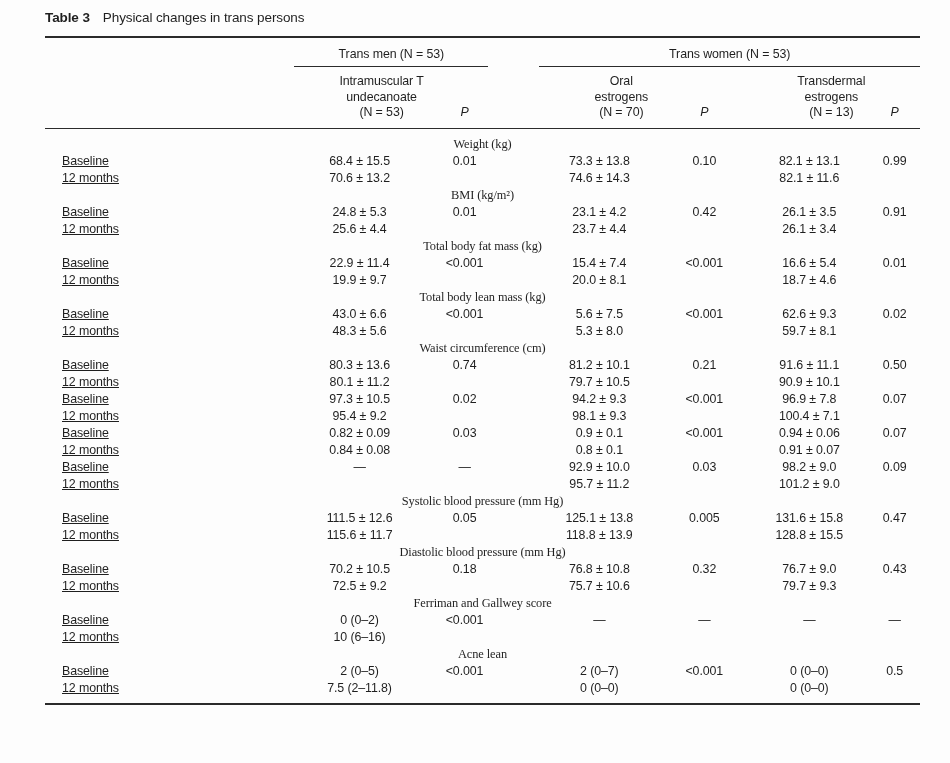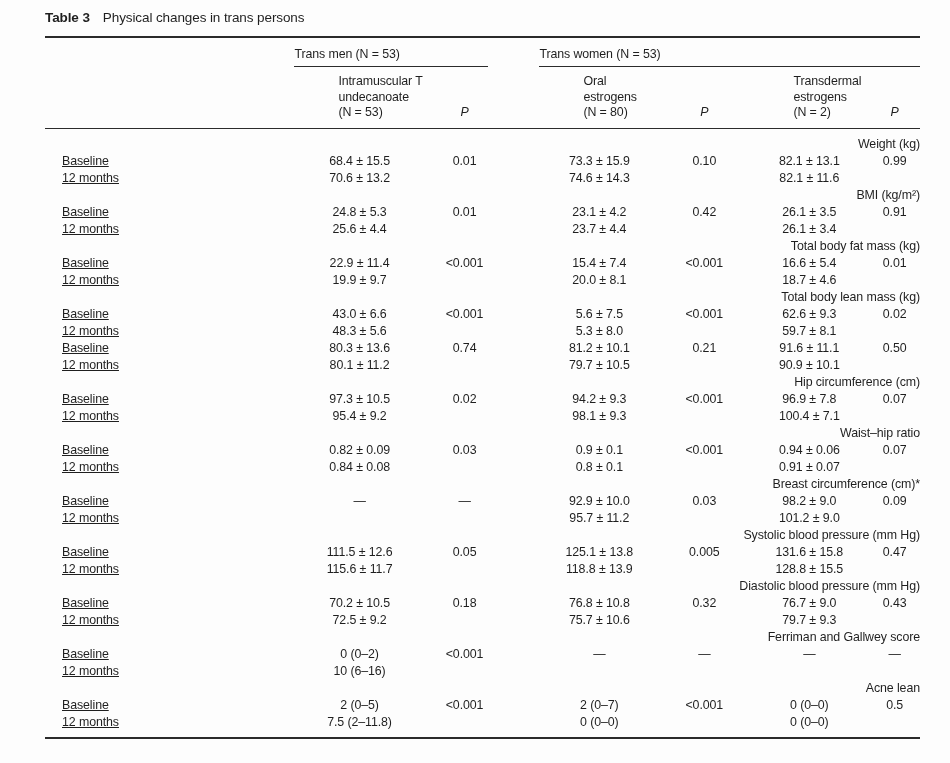--- a/index.html
+++ b/index.html
@@ -18,34 +18,34 @@
     font-size:12.4px;
   }
   .c-label{width:28.5%}
   .c-val1{width:14.9%}
   .c-p1{width:9.1%}
   .c-gap{width:4.0%}
   .c-val2{width:13.7%}
   .c-p2{width:10.3%}
   .c-val3{width:13.7%}
   .c-p3{width:5.8%}
-  thead th{font-weight:400;text-align:left;vertical-align:bottom;padding:0;}
+  thead th{font-weight:400;text-align:center;vertical-align:bottom;padding:0;}
   th.group{padding-top:9px;}
   .group-inner{border-bottom:1.3px solid #2b2b2b;padding-bottom:4px;line-height:15px;}
   .gi-men{margin-right:16px;}
   tr.subhead th, tr.subhead td{
     border-bottom:1.6px solid #2b2b2b;
     padding-top:7px;padding-bottom:7px;
   }
   .colhead span{display:block;line-height:15.5px;margin-left:44px;}
   .phead{font-style:italic;text-align:center;line-height:15.5px;}
   tbody td{padding:0;line-height:17px;vertical-align:bottom;}
   tbody tr:first-child td{padding-top:7px;}
   tbody tr:last-child td{padding-bottom:6px;}
-  td.sec-name{text-align:right;}
+  td.sec-name{text-align:center;font-family:Liberation Serif, serif;}
   td.sub-label{padding-left:17px;text-decoration:underline;}
   td.val{text-align:center;}
   td.pval{text-align:center;}
 </style>
 </head>
 <body>
 
 <div class="page">
 
   <div class="caption">
@@ -79,41 +79,41 @@
         <th class="colhead">
           <span>Intramuscular T</span>
           <span>undecanoate</span>
           <span>(N = 53)</span>
         </th>
         <th class="phead">P</th>
         <td></td>
         <th class="colhead">
           <span>Oral</span>
           <span>estrogens</span>
-          <span>(N = 80)</span>
+          <span>(N = 70)</span>
         </th>
         <th class="phead">P</th>
         <th class="colhead">
           <span>Transdermal</span>
           <span>estrogens</span>
-          <span>(N = 2)</span>
+          <span>(N = 13)</span>
         </th>
         <th class="phead">P</th>
       </tr>
     </thead>
     <tbody>
         <tr>
           <td colspan="8" class="sec-name">Weight (kg)</td>
         </tr>
         <tr>
           <td class="sub-label">Baseline</td>
           <td class="val">68.4 ± 15.5</td>
           <td class="pval">0.01</td>
           <td class="gap"></td>
-          <td class="val">73.3 ± 15.9</td>
+          <td class="val">73.3 ± 13.8</td>
           <td class="pval">0.10</td>
           <td class="val">82.1 ± 13.1</td>
           <td class="pval">0.99</td>
         </tr>
         <tr>
           <td class="sub-label">12 months</td>
           <td class="val">70.6 ± 13.2</td>
           <td class="pval"></td>
           <td class="gap"></td>
           <td class="val">74.6 ± 14.3</td>
@@ -184,87 +184,81 @@
           <td class="sub-label">12 months</td>
           <td class="val">48.3 ± 5.6</td>
           <td class="pval"></td>
           <td class="gap"></td>
           <td class="val">5.3 ± 8.0</td>
           <td class="pval"></td>
           <td class="val">59.7 ± 8.1</td>
           <td class="pval"></td>
         </tr>
         <tr>
+          <td colspan="8" class="sec-name">Waist circumference (cm)</td>
+        </tr>
+        <tr>
           <td class="sub-label">Baseline</td>
           <td class="val">80.3 ± 13.6</td>
           <td class="pval">0.74</td>
           <td class="gap"></td>
           <td class="val">81.2 ± 10.1</td>
           <td class="pval">0.21</td>
           <td class="val">91.6 ± 11.1</td>
           <td class="pval">0.50</td>
         </tr>
         <tr>
           <td class="sub-label">12 months</td>
           <td class="val">80.1 ± 11.2</td>
           <td class="pval"></td>
           <td class="gap"></td>
           <td class="val">79.7 ± 10.5</td>
           <td class="pval"></td>
           <td class="val">90.9 ± 10.1</td>
           <td class="pval"></td>
         </tr>
         <tr>
-          <td colspan="8" class="sec-name">Hip circumference (cm)</td>
-        </tr>
-        <tr>
           <td class="sub-label">Baseline</td>
           <td class="val">97.3 ± 10.5</td>
           <td class="pval">0.02</td>
           <td class="gap"></td>
           <td class="val">94.2 ± 9.3</td>
           <td class="pval">&lt;0.001</td>
           <td class="val">96.9 ± 7.8</td>
           <td class="pval">0.07</td>
         </tr>
         <tr>
           <td class="sub-label">12 months</td>
           <td class="val">95.4 ± 9.2</td>
           <td class="pval"></td>
           <td class="gap"></td>
           <td class="val">98.1 ± 9.3</td>
           <td class="pval"></td>
           <td class="val">100.4 ± 7.1</td>
           <td class="pval"></td>
         </tr>
         <tr>
-          <td colspan="8" class="sec-name">Waist–hip ratio</td>
-        </tr>
-        <tr>
           <td class="sub-label">Baseline</td>
           <td class="val">0.82 ± 0.09</td>
           <td class="pval">0.03</td>
           <td class="gap"></td>
           <td class="val">0.9 ± 0.1</td>
           <td class="pval">&lt;0.001</td>
           <td class="val">0.94 ± 0.06</td>
           <td class="pval">0.07</td>
         </tr>
         <tr>
           <td class="sub-label">12 months</td>
           <td class="val">0.84 ± 0.08</td>
           <td class="pval"></td>
           <td class="gap"></td>
           <td class="val">0.8 ± 0.1</td>
           <td class="pval"></td>
           <td class="val">0.91 ± 0.07</td>
           <td class="pval"></td>
-        </tr>
-        <tr>
-          <td colspan="8" class="sec-name">Breast circumference (cm)*</td>
         </tr>
         <tr>
           <td class="sub-label">Baseline</td>
           <td class="val">—</td>
           <td class="pval">—</td>
           <td class="gap"></td>
           <td class="val">92.9 ± 10.0</td>
           <td class="pval">0.03</td>
           <td class="val">98.2 ± 9.0</td>
           <td class="pval">0.09</td>

